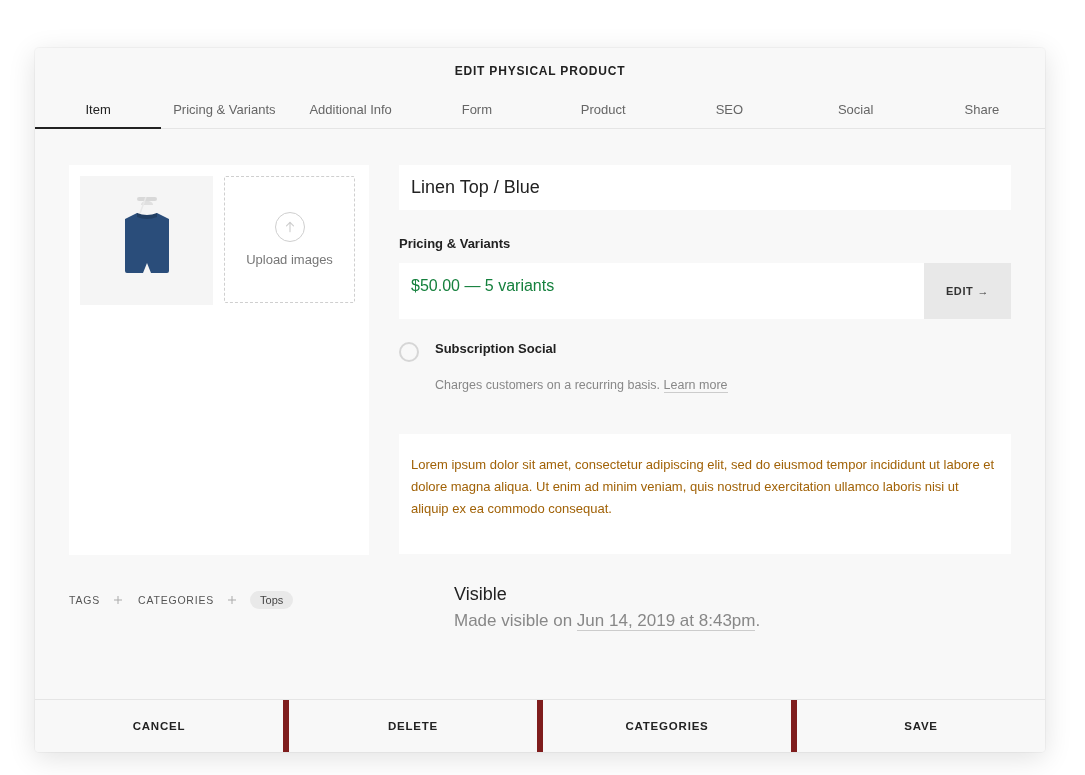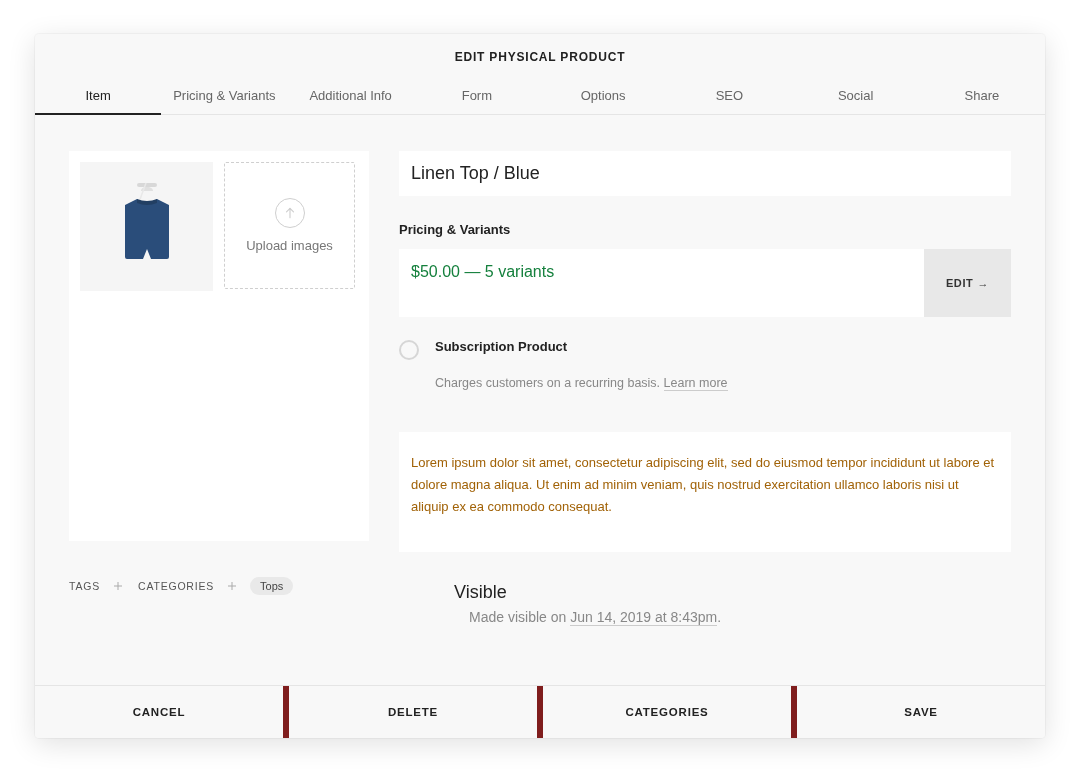--- a/index.html
+++ b/index.html
@@ -7,21 +7,21 @@
       font-family: -apple-system, BlinkMacSystemFont, "Helvetica Neue", Arial, sans-serif;
       background: #ffffff;
       width: 1085px;
       height: 775px;
       position: relative;
       color: #222;
     }
     .modal {
       position: absolute;
       left: 35px;
-      top: 34px;
+      top: 48px;
       width: 1010px;
       height: 704px;
       background: #f8f8f8;
       border-radius: 4px;
       box-shadow: 0 6px 28px rgba(0,0,0,0.12), 0 0 0 1px rgba(0,0,0,0.03);
       display: flex;
       flex-direction: column;
       overflow: hidden;
     }
     .header-title {
@@ -168,21 +168,21 @@
       font-size: 16px;
       color: #15803d;
       padding: 14px 12px;
     }
     .edit-btn {
       background: #e8e8e8;
       font-size: 11px;
       font-weight: 600;
       letter-spacing: 0.6px;
       color: #333;
-      padding: 28px 22px;
+      padding: 22px 22px;
       cursor: pointer;
       display: flex;
       align-items: center;
       gap: 4px;
     }
     .subscription {
       display: flex;
       gap: 16px;
       margin-top: 22px;
       align-items: flex-start;
@@ -223,24 +223,23 @@
     .visible-block {
       margin-left: 55px;
       margin-top: 30px;
     }
     .visible-title {
       font-size: 18px;
       color: #222;
       font-weight: 400;
     }
     .visible-desc {
-      font-size: 14px;
+      font-size: 17px;
       color: #888;
       margin-top: 6px;
-      margin-left: 15px;
     }
     .visible-date {
       color: #888;
       border-bottom: 1px solid #ccc;
     }
     .footer {
       display: flex;
       border-top: 1px solid #e5e5e5;
       background: #f8f8f8;
     }
@@ -262,21 +261,21 @@
 
 <div class="modal">
 
   <div class="header-title">EDIT PHYSICAL PRODUCT</div>
 
   <div class="tabs">
     <div class="tab active">Item</div>
     <div class="tab">Pricing &amp; Variants</div>
     <div class="tab">Additional Info</div>
     <div class="tab">Form</div>
-    <div class="tab">Options</div>
+    <div class="tab">Product</div>
     <div class="tab">SEO</div>
     <div class="tab">Social</div>
     <div class="tab">Share</div>
   </div>
 
   <div class="body">
 
     <div class="left-col">
       <div class="images-card">
         <div class="thumb">
@@ -331,21 +330,21 @@
         <div class="pricing-text">$50.00 — 5 variants</div>
         <div class="edit-btn">
           <span>EDIT</span>
           <span>→</span>
         </div>
       </div>
 
       <div class="subscription">
         <div class="radio"></div>
         <div>
-          <div class="sub-title">Subscription Product</div>
+          <div class="sub-title">Subscription Social</div>
           <div class="sub-desc">
             <span>Charges customers on a recurring basis. </span><span class="learn-more">Learn more</span>
           </div>
         </div>
       </div>
 
       <div class="description">Lorem ipsum dolor sit amet, consectetur adipiscing elit, sed do eiusmod tempor incididunt ut labore et dolore magna aliqua. Ut enim ad minim veniam, quis nostrud exercitation ullamco laboris nisi ut aliquip ex ea commodo consequat.</div>
 
       <div class="visible-block">
         <div class="visible-title">Visible</div>

